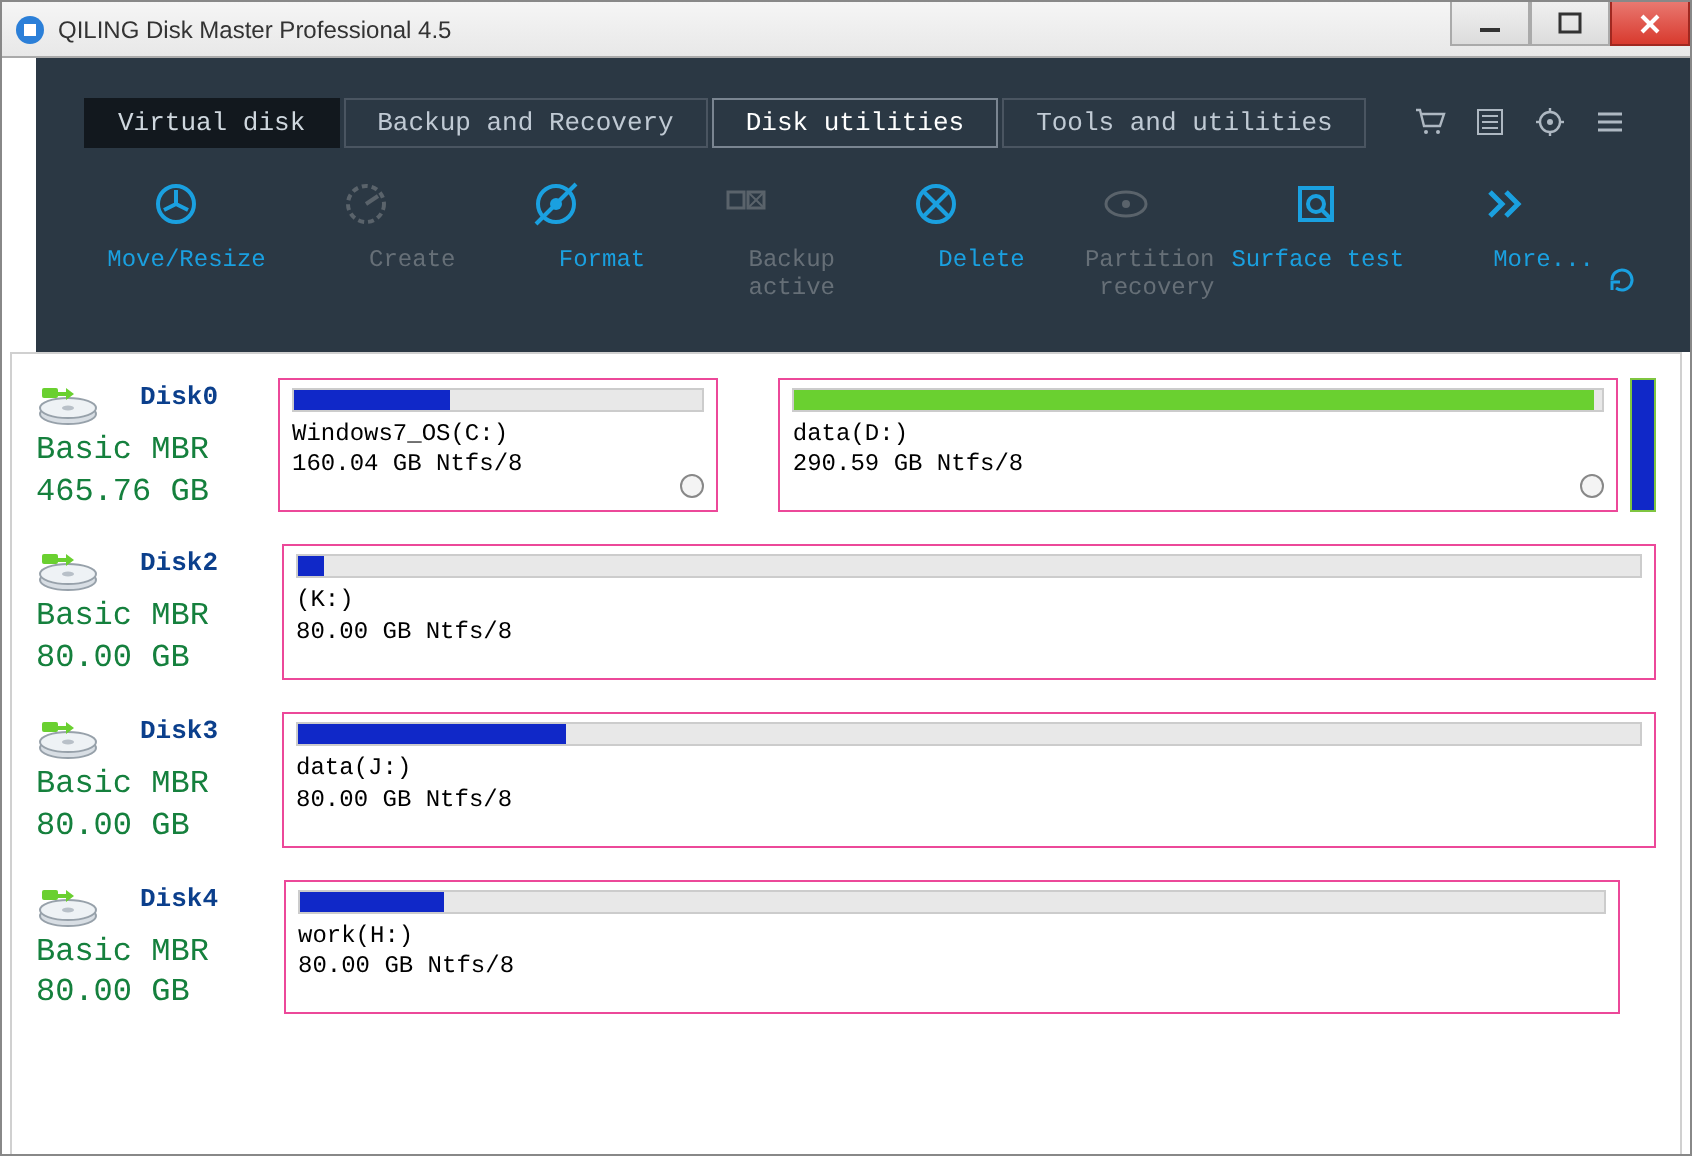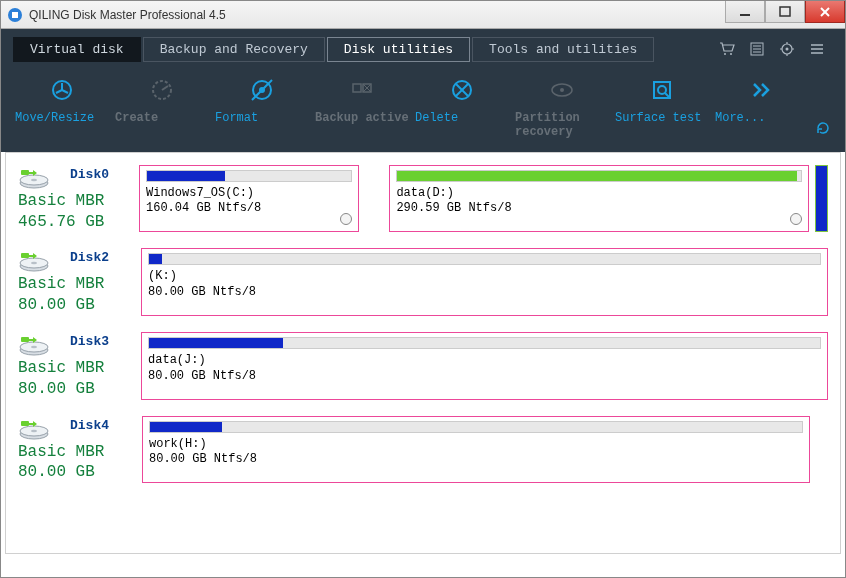--- a/index.html
+++ b/index.html
@@ -36,21 +36,22 @@
     display: flex; align-items: center; justify-content: center;
     border-left: 1px solid rgba(0,0,0,0.1);
     font-family: Arial, sans-serif;
     cursor: pointer;
   }
   .win-min, .win-max { background: linear-gradient(#f0f0f0,#dcdcdc); border:1px solid #aaa; border-top:none; }
   .win-close { background: linear-gradient(#e97870,#d83a2e); color:#fff; border:1px solid #a02820; border-top:none; }
   .header-dark {
     background: #2b3844;
     color: #c0cad4;
-    padding: 0;
+    padding: 12px;
+    margin-left: 17px;
   }
   .tabbar {
     display: flex;
     align-items: center;
     padding: 6px 12px 0 12px;
     height: 34px;
   }
   .tab {
     padding: 4px 16px;
     border: 1px solid #4a5561;
@@ -73,27 +74,27 @@
   }
   .tabbar-right .ticon { width:16px; height:16px; cursor:pointer; }
   .toolbar {
     display: flex;
     padding: 8px 14px 12px 14px;
     gap: 6px;
     align-items:flex-start;
   }
   .tool {
     width: 96px;
-    text-align: left;
+    text-align: right;
     color: #c0cad4;
     font-size: 12px;
     cursor: pointer;
     padding-top: 4px;
   }
-  .tool.disabled { color:#666f77;font-weight:bold; }
+  .tool.disabled { color:#666f77; }
   .tool.highlight .tool-label { color:#1aa0e0; }
   .tool-icon { height: 30px; display:flex; align-items:center; justify-content:center; margin-bottom:6px;}
   .tool-label { white-space: pre-line; line-height:1.2; }
   .content {
     background: #fff;
     padding: 12px;
     border: 1px solid #d0d0d0;
     margin: 0 4px 4px 4px;
     height: calc(100% - 174px);
     overflow:auto;

